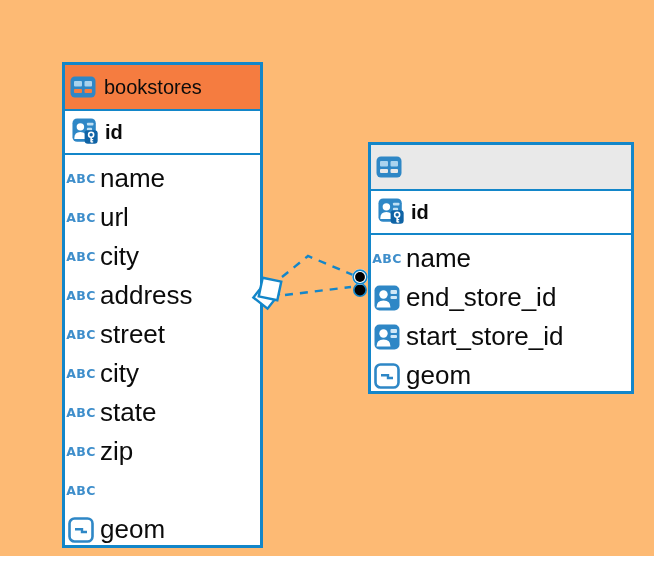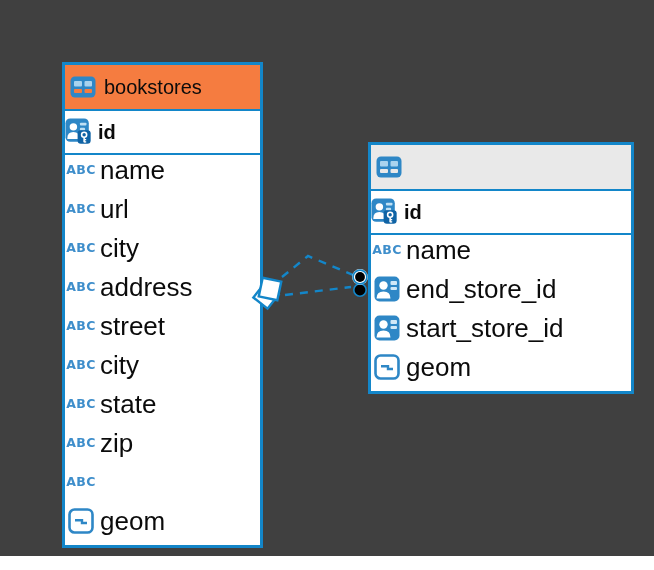--- a/index.html
+++ b/index.html
@@ -1,36 +1,36 @@
 <!DOCTYPE html>
 <html><head>
 <meta charset="utf-8">
 <style>
   html,body{margin:0;padding:0;background:#fff;}
   .canvas{
-    position:relative;width:654px;height:556px;background:#404040;overflow:hidden;
+    position:relative;width:654px;height:556px;background:#fdba74;overflow:hidden;
     font-family:"Liberation Sans","DejaVu Sans",sans-serif;color:#0b0b0b;
   }
   .er-table{
     position:absolute;box-sizing:border-box;
     border:3px solid #1386C9;background:#fff;
   }
   .thead{
     height:44px;border-bottom:2px solid #1386C9;
     display:flex;align-items:center;padding-left:5px;gap:8px;
     background:var(--hdr,#fff);
   }
   .tname{font-size:20px;color:#0b0b0b;white-space:nowrap;}
   .idrow{
     height:42px;border-bottom:2px solid #1386C9;
-    display:flex;align-items:center;padding-left:0;gap:5px;background:#fff;
+    display:flex;align-items:center;padding-left:7px;gap:5px;background:#fff;
   }
   .idname{font-size:20px;font-weight:bold;}
   .crow{
-    height:39px;display:flex;align-items:flex-start;padding-left:2px;gap:5px;background:#fff;
+    height:39px;display:flex;align-items:flex-end;padding-left:2px;gap:5px;background:#fff;
   }
   .cname{font-size:26px;white-space:nowrap;}
   .icobox{width:28px;height:30px;display:flex;align-items:center;justify-content:center;flex:0 0 28px;}
   .icon-tbl{width:26px;height:22px;}
   .icon-pk{width:30px;height:30px;}
   .icon-26{width:26px;height:26px;}
   .abc{
     font-size:12.5px;font-weight:800;color:#3E8ECB;letter-spacing:0.3px;
     font-family:"DejaVu Sans","Liberation Sans",sans-serif;line-height:1;
   }

